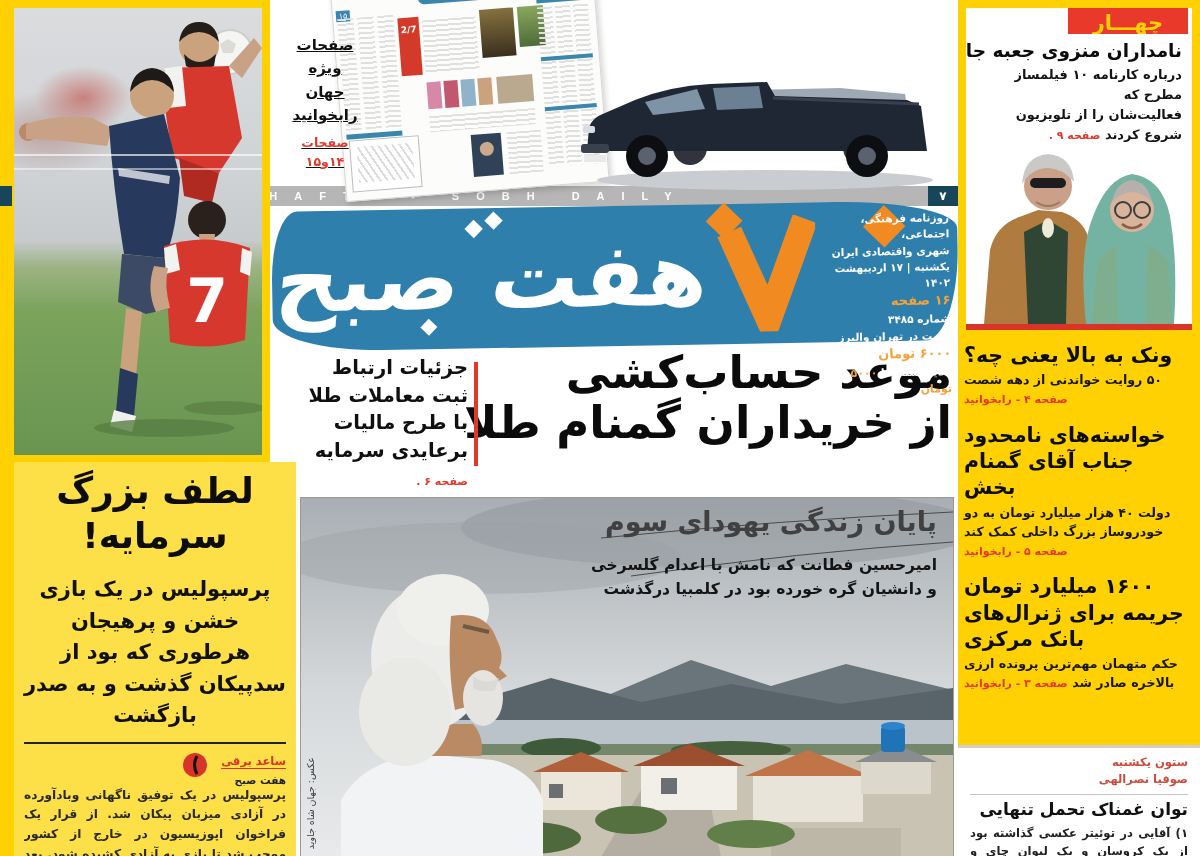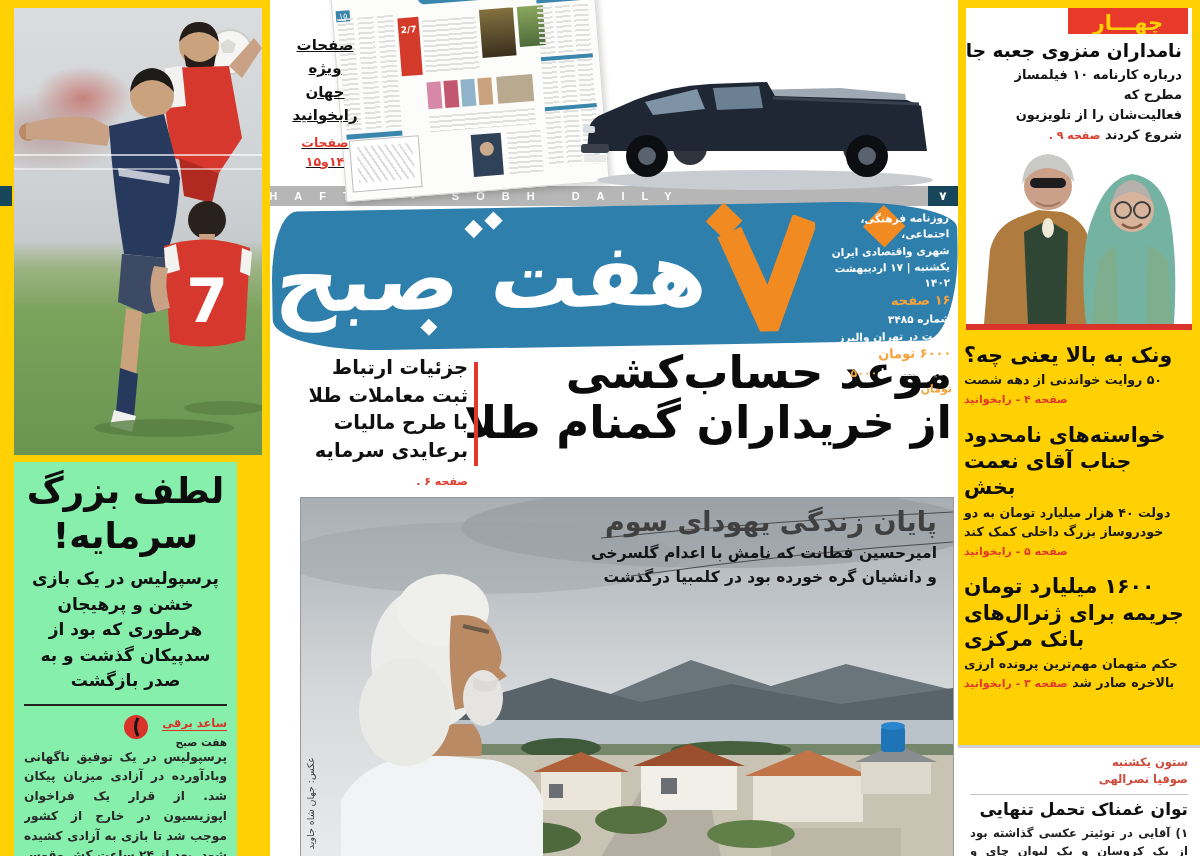--- a/index.html
+++ b/index.html
@@ -19,23 +19,23 @@
 
   
   .left-col{left:0;top:0;width:270px;height:856px;background:#ffd103;z-index:4;}
   .fb-photo{left:14px;top:8px;width:248px;height:447px;overflow:hidden;
      background:
        radial-gradient(70px 45px at 28% 20%, rgba(190,60,48,.55), transparent 70%),
        radial-gradient(110px 60px at 14% 28%, rgba(150,70,60,.35), transparent 70%),
        linear-gradient(#dadcde 0%,#d0d3d6 36%,#c7cbcd 52%,#9cb384 58%,#7ba35c 68%,#699551 100%);}
   .fb-rails{left:0;top:146px;width:248px;height:12px;border-top:2px solid rgba(255,255,255,.65);
      border-bottom:2px solid rgba(255,255,255,.5);}
-  .left-panel{left:14px;top:462px;width:223px;height:394px;background:#86efac;z-index:2;overflow:hidden;}
+  .left-panel{left:14px;top:462px;width:282px;height:394px;background:#fde047;z-index:2;overflow:hidden;}
   .lp-title{margin-top:6px;text-align:center;font-size:36px;line-height:1.25;font-weight:900;color:#0d0d0d;}
-  .lp-sub{margin:8px 10px 0;text-align:center;font-size:17px;line-height:1.5;font-weight:800;color:#111;}
+  .lp-sub{margin:16px 10px 0;text-align:center;font-size:21px;line-height:1.5;font-weight:800;color:#111;}
   .lp-divider{margin:10px 10px 6px;border-top:2px solid #222;}
   .lp-author{position:relative;height:34px;margin:0 10px;text-align:right;}
   .lp-author .nm{font-size:11.5px;font-weight:800;color:#d8342a;border-bottom:1px solid #d8342a;display:inline-block;}
   .lp-author .og{font-size:10.5px;color:#222;font-weight:700;}
   .lp-logo{position:absolute;right:78px;top:2px;width:26px;height:26px;}
   .lp-body{margin:2px 10px;font-size:12.2px;line-height:1.62;font-weight:600;color:#2a2a2a;
      text-align:justify;overflow:hidden;height:118px;}
 
   
   .promo{left:288px;top:34px;width:74px;text-align:center;font-size:15px;font-weight:900;
@@ -77,21 +77,21 @@
   .main-head{left:480px;top:348px;width:472px;z-index:3;}
   .main-head .l1{font-size:45px;font-weight:900;color:#0b0b0b;line-height:1.12;white-space:nowrap;}
   .red-bar{left:474px;top:362px;width:4px;height:104px;background:#e0392b;z-index:3;}
   .main-sub{left:298px;top:354px;width:170px;font-size:19.5px;font-weight:900;
      line-height:1.42;color:#101010;z-index:3;}
 
   
   .photo{left:300px;top:497px;width:652px;height:359px;border:1px solid #999;overflow:hidden;z-index:3;background:#cfd3d6;}
   .photo-head{position:absolute;right:16px;top:8px;text-align:right;z-index:5;}
   .photo-head .t{font-size:27px;font-weight:700;color:#404040;}
-  .photo-head .s{font-size:15.5px;font-weight:800;color:#141414;line-height:1.55;margin-top:4px;}
+  .photo-head .s{font-size:15.5px;font-weight:800;color:#141414;line-height:1.55;margin-top:16px;}
   .photo-credit{position:absolute;left:4px;bottom:8px;writing-mode:vertical-rl;transform:rotate(180deg);
      font-size:9.5px;color:#3c3c3c;z-index:5;}
 
   
   .right-col{left:958px;top:0;width:242px;height:856px;background:#ffd103;z-index:4;}
   .tr-card{position:absolute;left:8px;top:8px;width:226px;height:322px;background:#fff;overflow:hidden;}
   .ribbon{position:absolute;top:-12px;right:4px;width:120px;height:38px;background:#e8392b;
      color:#ffd103;font-size:21px;font-weight:900;text-align:center;line-height:54px;overflow:hidden;}
   .tr-head{margin-top:32px;padding:0 10px;font-size:18.5px;font-weight:900;text-align:right;color:#0c0c0c;white-space:nowrap;}
   .tr-sub{padding:4px 10px 0;font-size:13px;font-weight:800;line-height:1.55;text-align:right;color:#151515;}
@@ -378,21 +378,21 @@
 
         <div class="rh-item">
           <div class="rh-title">ونک به بالا یعنی چه؟</div>
           <div class="rh-sub">
             <span>۵۰ روایت خواندنی از دهه شصت</span>
             <span class="ref">صفحه ۴ - رابخوانید</span>
           </div>
         </div>
 
         <div class="rh-item">
-          <div class="rh-title">خواسته‌های نامحدود جناب آقای نعمت بخش</div>
+          <div class="rh-title">خواسته‌های نامحدود جناب آقای گمنام بخش</div>
           <div class="rh-sub">
             <span>دولت ۴۰ هزار میلیارد تومان به دو خودروساز بزرگ داخلی کمک کند</span>
             <span class="ref">صفحه ۵ - رابخوانید</span>
           </div>
         </div>
 
 
         <div class="rh-item">
           <div class="rh-title">۱۶۰۰ میلیارد تومان جریمه برای ژنرال‌های بانک مرکزی</div>
           <div class="rh-sub">

